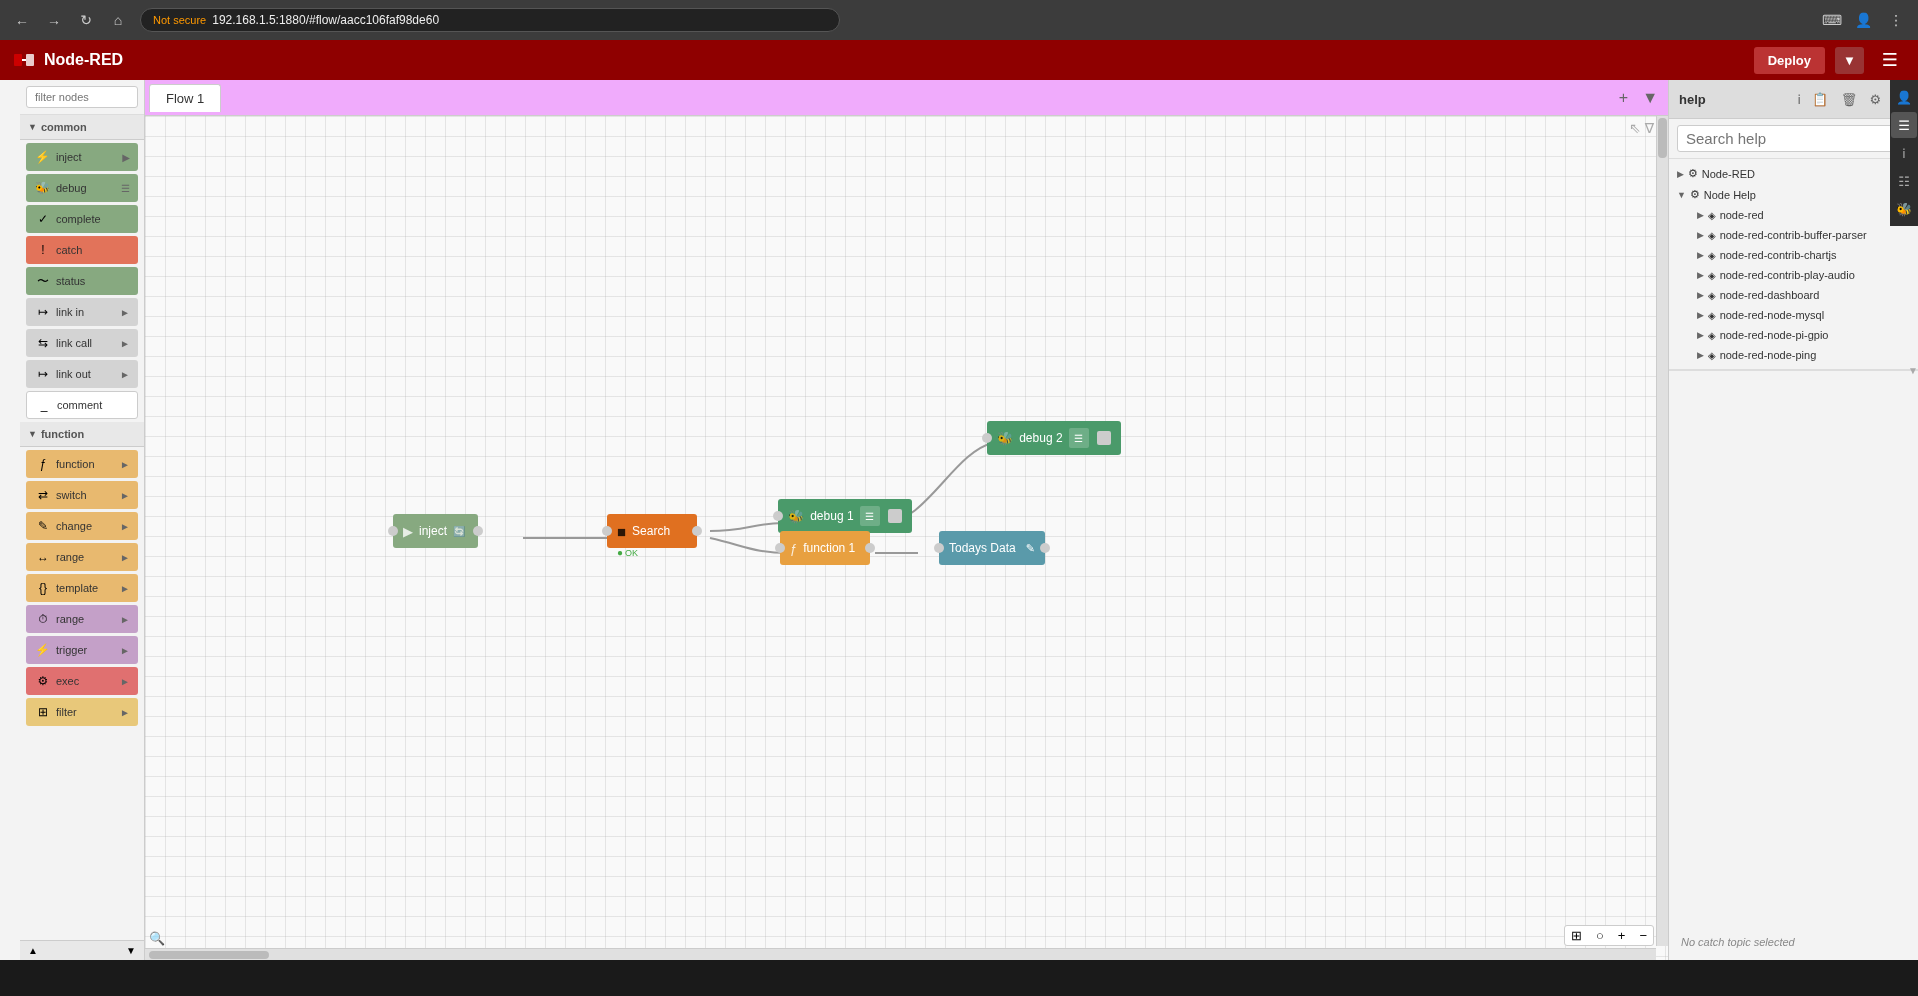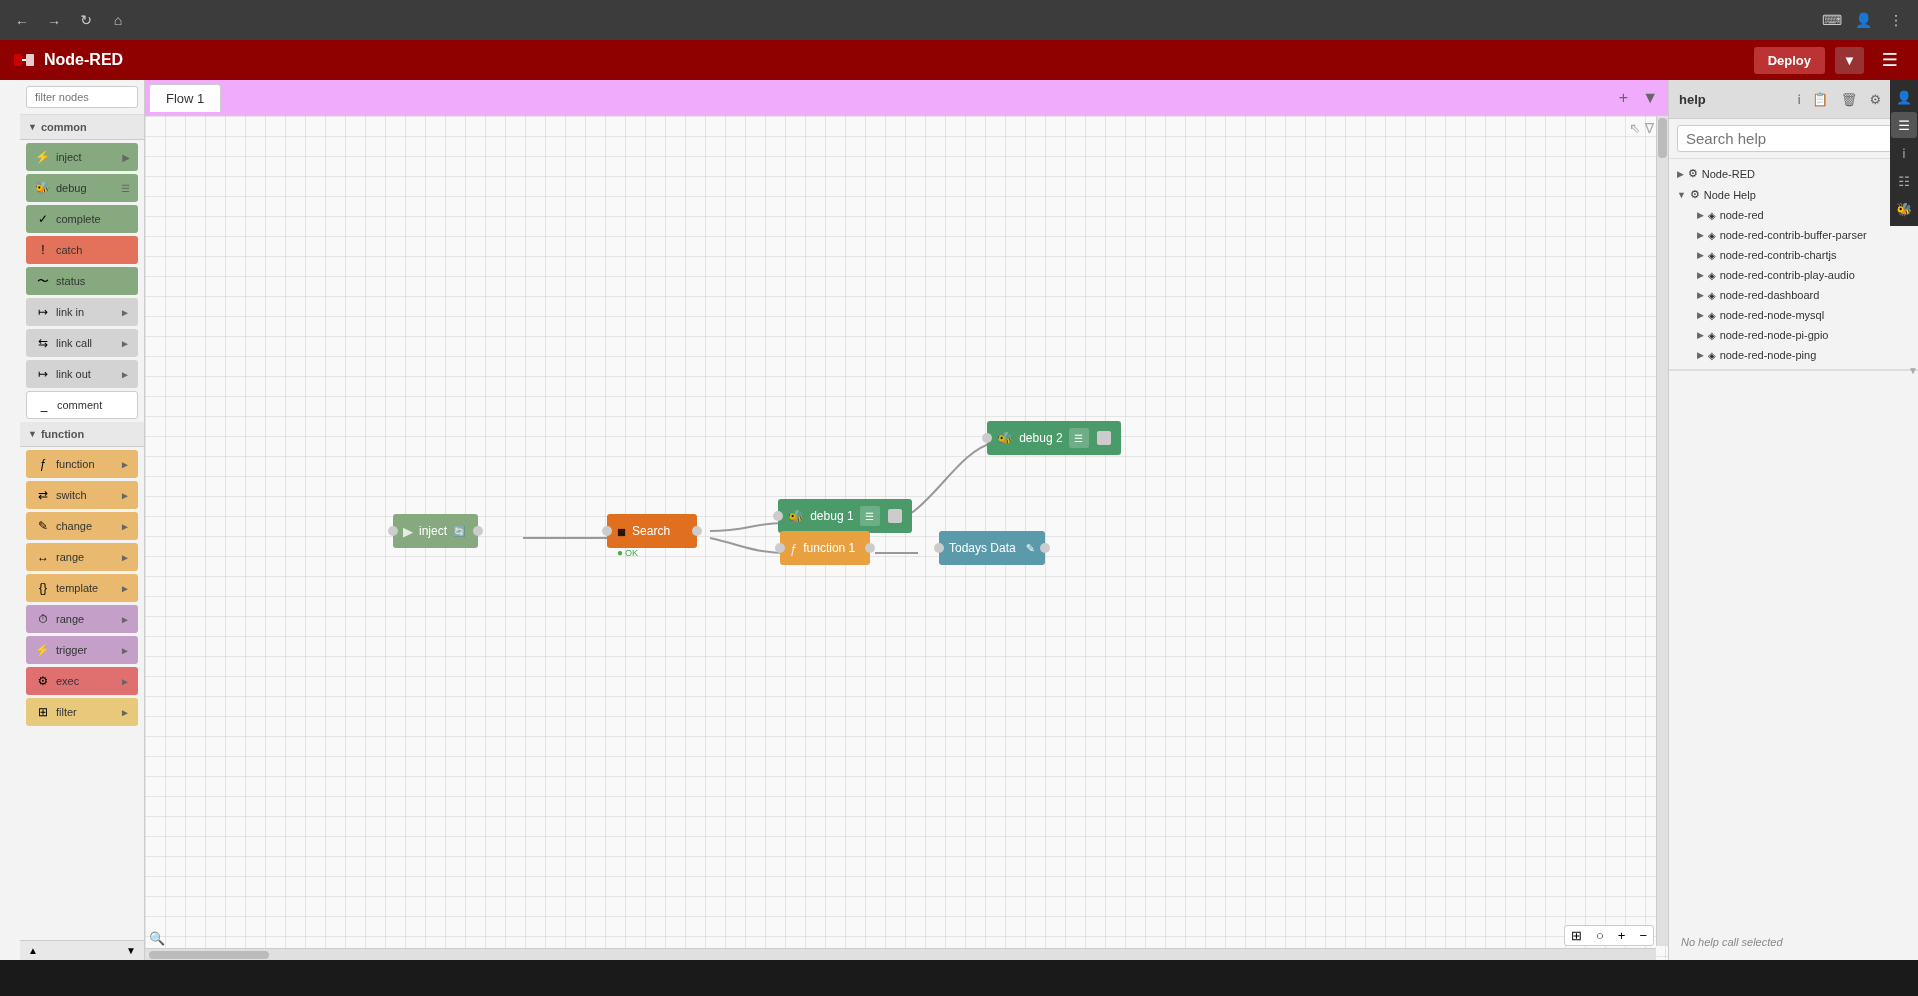--- a/index.html
+++ b/index.html
@@ -106,20 +106,24 @@
 </head>
 <body>
 
 <div class="browser-chrome">
   <div class="browser-nav-btns">
     <button class="nav-btn">←</button>
     <button class="nav-btn">→</button>
     <button class="nav-btn">↻</button>
     <button class="nav-btn">⌂</button>
   </div>
+  <div class="address-bar">
+    <span class="not-secure">Not secure</span>
+    <span>192.168.1.5:1880/#flow/aacc106faf98de60</span>
+  </div>
   <div class="browser-actions">
     <button class="nav-btn">⌨</button>
     <button class="nav-btn">👤</button>
     <button class="nav-btn">⋮</button>
   </div>
 </div>
 
 <div class="app-bar">
   <div class="nr-logo">
     <svg class="nr-icon" viewBox="0 0 24 24" fill="#fff">
@@ -463,21 +467,21 @@
           <span class="tree-icon" style="font-size:10px;">◈</span>
           <span>node-red-node-ping</span>
         </div>
       </div>
 
       <div style="position:relative; height:10px; margin:4px 0;">
         <div style="width:100%;height:2px;background:#ddd;"></div>
         <div style="position:absolute;right:0;top:-4px;font-size:10px;color:#aaa;">▼</div>
       </div>
     </div>
-    <div class="help-message">No help call selected</div>
+    <div class="help-message">No catch topic selected</div>
   </div>
 
 </div>
 
 <div style="position:fixed; right:0; top:80px; background:#2d2d2d; width:28px; display:flex; flex-direction:column; align-items:center; padding:4px 0; gap:2px; z-index:100;">
   <button class="edge-btn" style="color:#aaa;background:none;border:none;cursor:pointer;width:26px;height:26px;font-size:13px;">👤</button>
   <button class="edge-btn active" style="color:#fff;background:#555;border:none;cursor:pointer;width:26px;height:26px;font-size:13px;border-radius:3px;">☰</button>
   <button class="edge-btn" style="color:#aaa;background:none;border:none;cursor:pointer;width:26px;height:26px;font-size:13px;">ℹ</button>
   <button class="edge-btn" style="color:#aaa;background:none;border:none;cursor:pointer;width:26px;height:26px;font-size:13px;">☷</button>
   <button class="edge-btn" style="color:#aaa;background:none;border:none;cursor:pointer;width:26px;height:26px;font-size:13px;">🐝</button>

